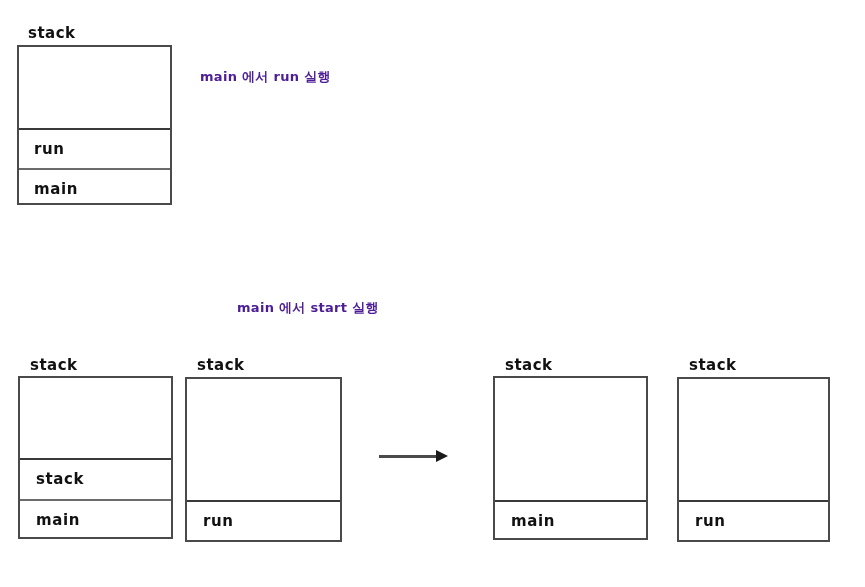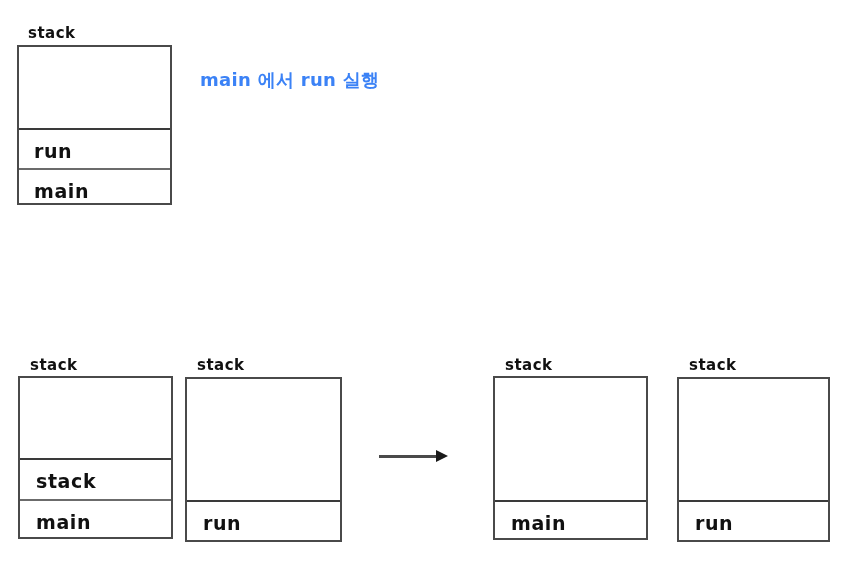--- a/index.html
+++ b/index.html
@@ -54,35 +54,35 @@
   }
   .divider.light {
     border-top: 2px solid #6b6b6b;
   }
 
   
   .frame-label {
     position: absolute;
     font-family: "DejaVu Sans", sans-serif;
     font-weight: bold;
-    font-size: 19px;
+    font-size: 15px;
     letter-spacing: 0.6px;
     color: #111111;
     white-space: nowrap;
     user-select: none;
   }
 
   
   .caption {
     position: absolute;
     font-family: "DejaVu Sans", sans-serif;
     font-weight: bold;
-    font-size: 18px;
+    font-size: 13px;
     letter-spacing: 0.3px;
-    color: #3b82f6;
+    color: #4c1d95;
     white-space: nowrap;
     user-select: none;
   }
 
   
   .arrow {
     position: absolute;
   }
   .arrow .shaft {
     position: absolute;
@@ -128,17 +128,18 @@
     <div class="stack-box" style="left: 493px; top: 376px; width: 155px; height: 164px;">
       <div class="divider" style="top: 122px;"></div>
       <div class="frame-label" style="left: 16px; top: 134px;">main</div>
     </div>
     <div class="stack-title" style="left: 689px; top: 356px;">stack</div>
     <div class="stack-box" style="left: 677px; top: 377px; width: 153px; height: 165px;">
       <div class="divider" style="top: 121px;"></div>
       <div class="frame-label" style="left: 16px; top: 133px;">run</div>
     </div>
     <div class="caption" style="left: 200px; top: 68px;">main 에서 run 실행</div>
+    <div class="caption" style="left: 237px; top: 299px;">main 에서 start 실행</div>
     <div class="arrow" style="left: 379px; top: 450px; width: 69px; height: 12px;">
       <div class="shaft" style="width: 58px;"></div>
       <div class="head" style="left: 57px;"></div>
     </div>
   </div>
 
 </body></html>

